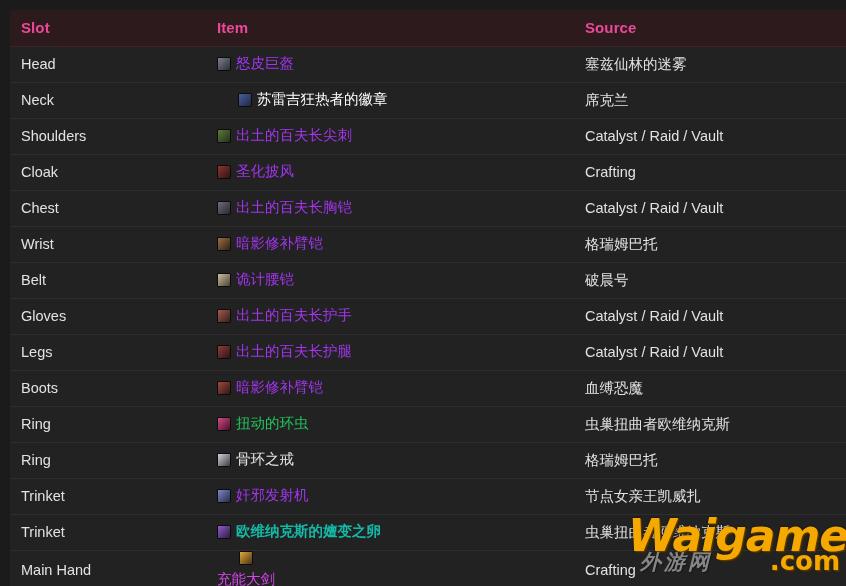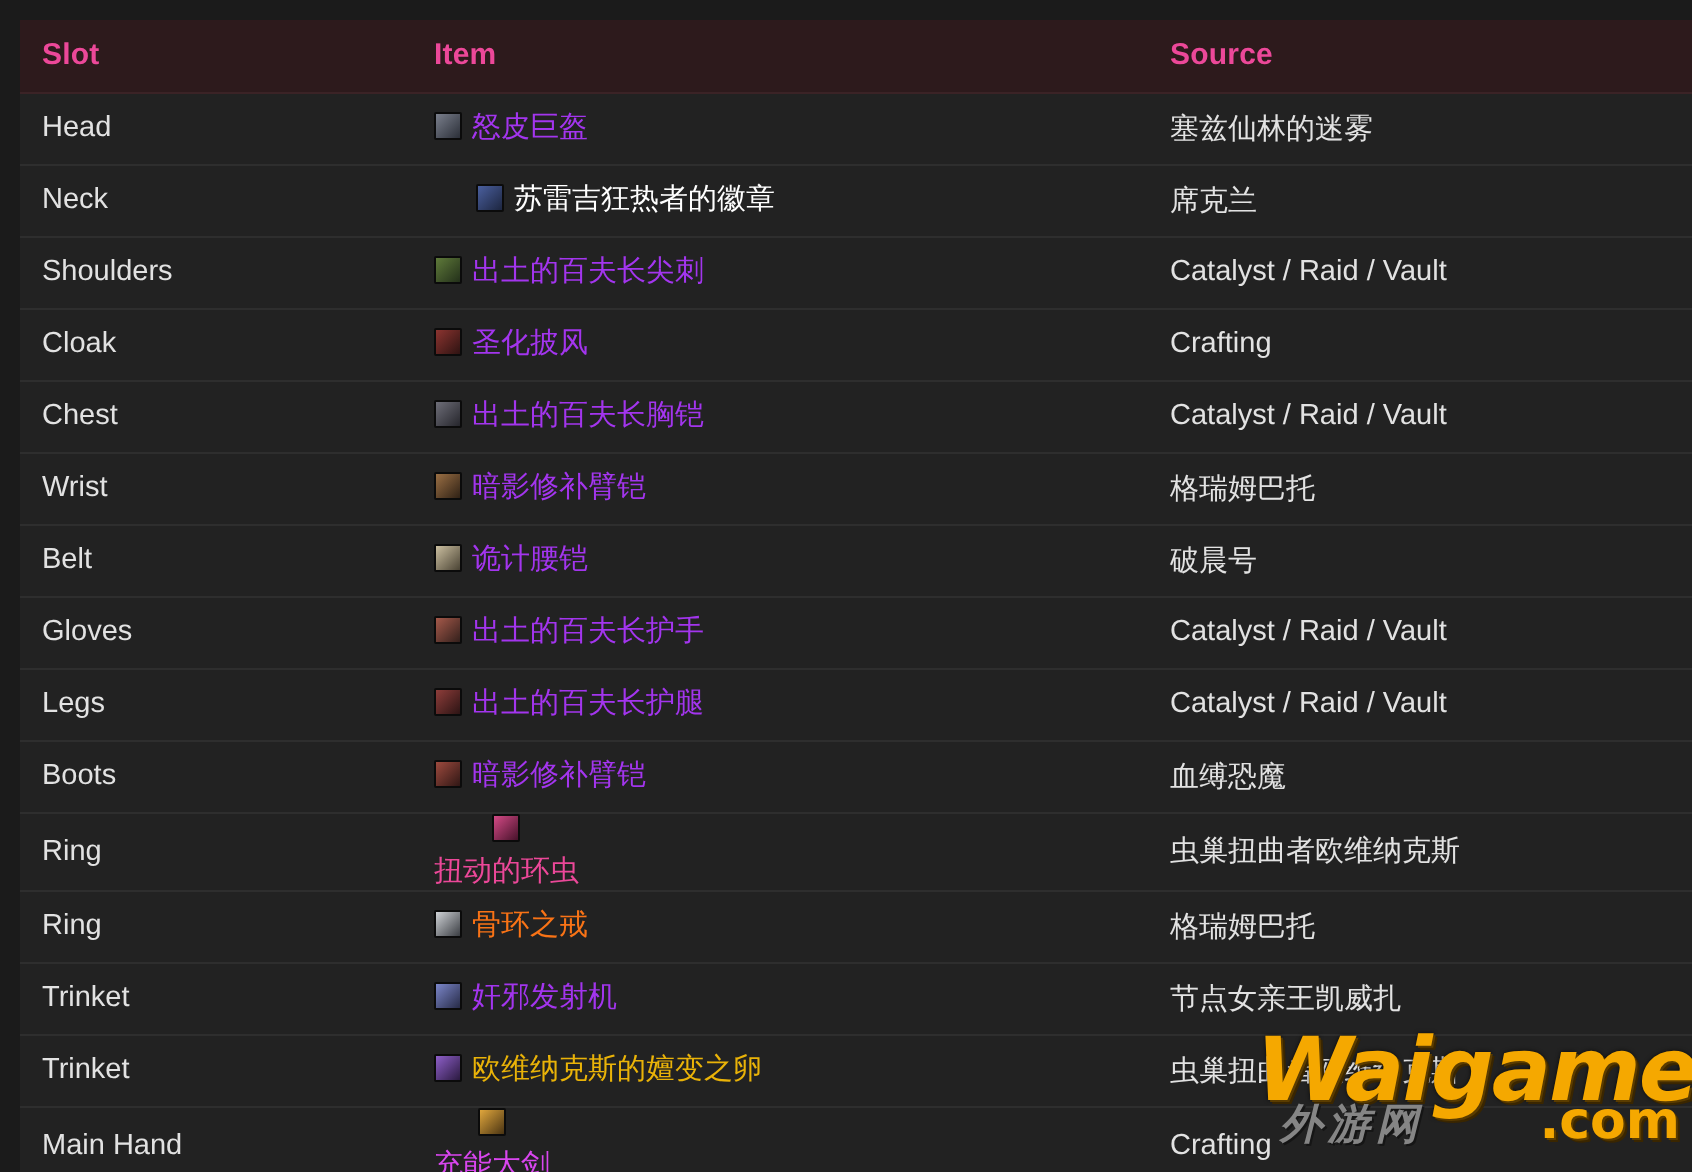--- a/index.html
+++ b/index.html
@@ -243,45 +243,45 @@
         <tr>
           <td class="slot-cell">Boots</td>
           <td class="item-cell"><a class="item-link" href="#" style="color: rgb(163, 53, 238);">
               <span class="item-icon" style="background: linear-gradient(135deg, rgb(157, 74, 62) 0%, rgb(48, 23, 21) 100%);"></span>
               <span>暗影修补臂铠</span>
             </a></td>
           <td class="src-gold">血缚恐魔</td>
         </tr>
         <tr>
           <td class="slot-cell">Ring</td>
-          <td class="item-cell"><a class="item-link" href="#" style="color: #ec4899; flex-direction: column;">
+          <td class="item-cell"><a class="item-link" href="#" style="color: #22c55e;">
               <span class="item-icon" style="background: linear-gradient(135deg, rgb(212, 74, 134) 0%, rgb(70, 18, 42) 100%);"></span>
               <span>扭动的环虫</span>
             </a></td>
           <td class="src-gold">虫巢扭曲者欧维纳克斯</td>
         </tr>
         <tr>
           <td class="slot-cell">Ring</td>
-          <td class="item-cell"><a class="item-link" href="#" style="color: #f97316;">
+          <td class="item-cell"><a class="item-link" href="#" style="color: #e5e5e5;">
               <span class="item-icon" style="background: linear-gradient(135deg, rgb(207, 210, 214) 0%, rgb(58, 61, 66) 100%);"></span>
               <span>骨环之戒</span>
             </a></td>
           <td class="src-gold">格瑞姆巴托</td>
         </tr>
         <tr>
           <td class="slot-cell">Trinket</td>
           <td class="item-cell"><a class="item-link" href="#" style="color: rgb(163, 53, 238);">
               <span class="item-icon" style="background: linear-gradient(135deg, rgb(123, 134, 201) 0%, rgb(39, 43, 71) 100%);"></span>
               <span>奸邪发射机</span>
             </a></td>
           <td class="src-gold">节点女亲王凯威扎</td>
         </tr>
         <tr>
           <td class="slot-cell">Trinket</td>
-          <td class="item-cell"><a class="item-link" href="#" style="color: #eab308;">
+          <td class="item-cell"><a class="item-link" href="#" style="color: #14b8a6; font-weight: bold;">
               <span class="item-icon" style="background: linear-gradient(135deg, rgb(142, 95, 201) 0%, rgb(43, 26, 64) 100%);"></span>
               <span>欧维纳克斯的嬗变之卵</span>
             </a></td>
           <td class="src-gold">虫巢扭曲者欧维纳克斯</td>
         </tr>
         <tr>
           <td class="slot-cell">Main Hand</td>
           <td class="item-cell"><a class="item-link" href="#" style="color: #d946ef; flex-direction: column;">
               <span class="item-icon" style="background: linear-gradient(135deg, rgb(224, 166, 60) 0%, rgb(74, 52, 19) 100%);"></span>
               <span>充能大剑</span>

